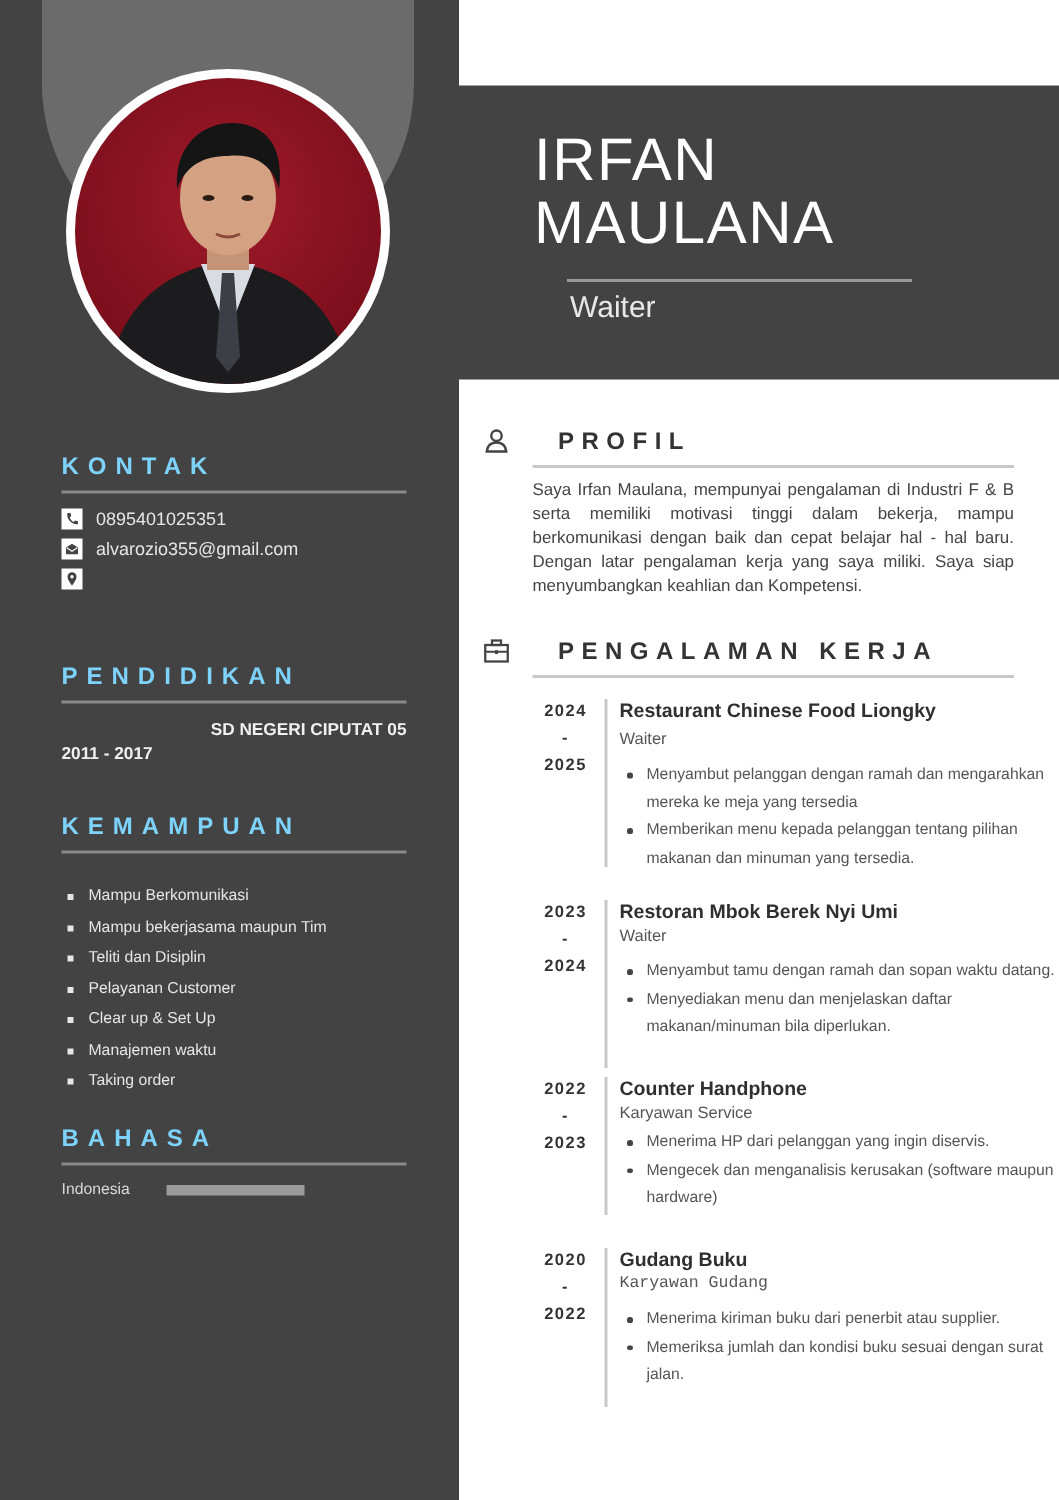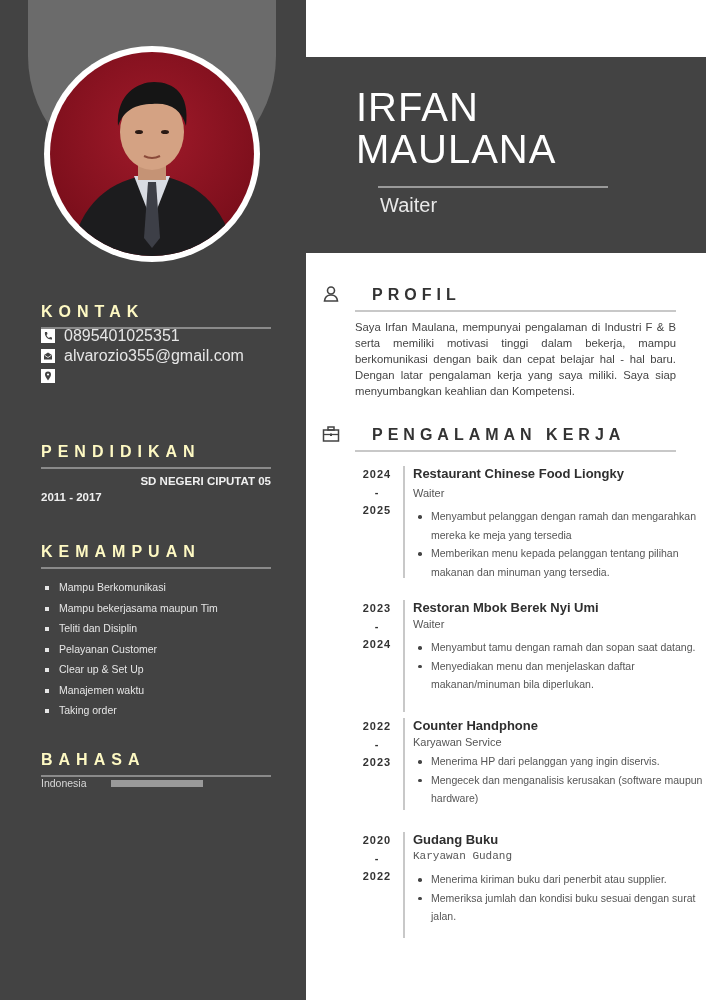--- a/index.html
+++ b/index.html
@@ -21,24 +21,24 @@
     }
     .photo {
       width: 100%; height: 100%; border-radius: 50%; overflow: hidden;
       background: radial-gradient(circle at 50% 40%, #a01a2a 0%, #7d0f1c 70%, #5f0a14 100%);
       position: relative;
     }
     .photo svg { position: absolute; left: 0; top: 0; width: 100%; height: 100%; }
 
     .side-section { position: absolute; left: 41px; width: 230px; color: #ffffff; }
     .side-title {
-      font-size: 16px; font-weight: bold; letter-spacing: 6px; color: #fef9c3;
-      padding-bottom: 6px; border-bottom: 2px solid #8a8a8a; 
-    }
-    .contact-row { display: flex; align-items: flex-start; margin-bottom: 6px; font-size: 16px; color: #e6e6e6; line-height: 14px; }
+      font-size: 16px; font-weight: bold; letter-spacing: 6px; color: #7dd3fc;
+      padding-bottom: 6px; border-bottom: 2px solid #8a8a8a; margin-bottom: 10px;
+    }
+    .contact-row { display: flex; align-items: flex-start; margin-bottom: 6px; font-size: 12px; color: #e6e6e6; line-height: 14px; }
     .contact-icon {
       width: 14px; height: 14px; background: #ffffff; color: #434343;
       display: flex; align-items: center; justify-content: center;
       margin-right: 9px; flex-shrink: 0; font-size: 10px; font-weight: bold;
     }
     .contact-icon svg { width: 10px; height: 10px; }
     .edu-name { font-size: 11.5px; font-weight: bold; color: #f0f0f0; line-height: 16px; text-align: right; }
     .edu-year { font-size: 11.5px; font-weight: bold; color: #f0f0f0; line-height: 16px; }
     .skill-list { list-style: none; padding-top: 8px; }
     .skill-list li { font-size: 10.5px; color: #e6e6e6; line-height: 20.5px; position: relative; padding-left: 18px; }
@@ -221,21 +221,21 @@
   <div class="job-years">
     <span>2023</span>
     <span class="dash">-</span>
     <span>2024</span>
   </div>
   <div class="job-vline" style="height: 112px;"></div>
   <div class="job-body">
     <div class="job-company">Restoran Mbok Berek Nyi Umi</div>
     <div class="job-role" style="margin-top: 0;">Waiter</div>
     <ul class="job-tasks">
-      <li>Menyambut tamu dengan ramah dan sopan saat datang.</li>
+      <li>Menyambut tamu dengan ramah dan sopan waktu datang.</li>
       <li>Menyediakan menu dan menjelaskan daftar makanan/minuman bila diperlukan.</li>
     </ul>
   </div>
 </div>
 
 <div class="job" style="top: 718px; height: 92px;">
   <div class="job-years">
     <span>2022</span>
     <span class="dash">-</span>
     <span>2023</span>

